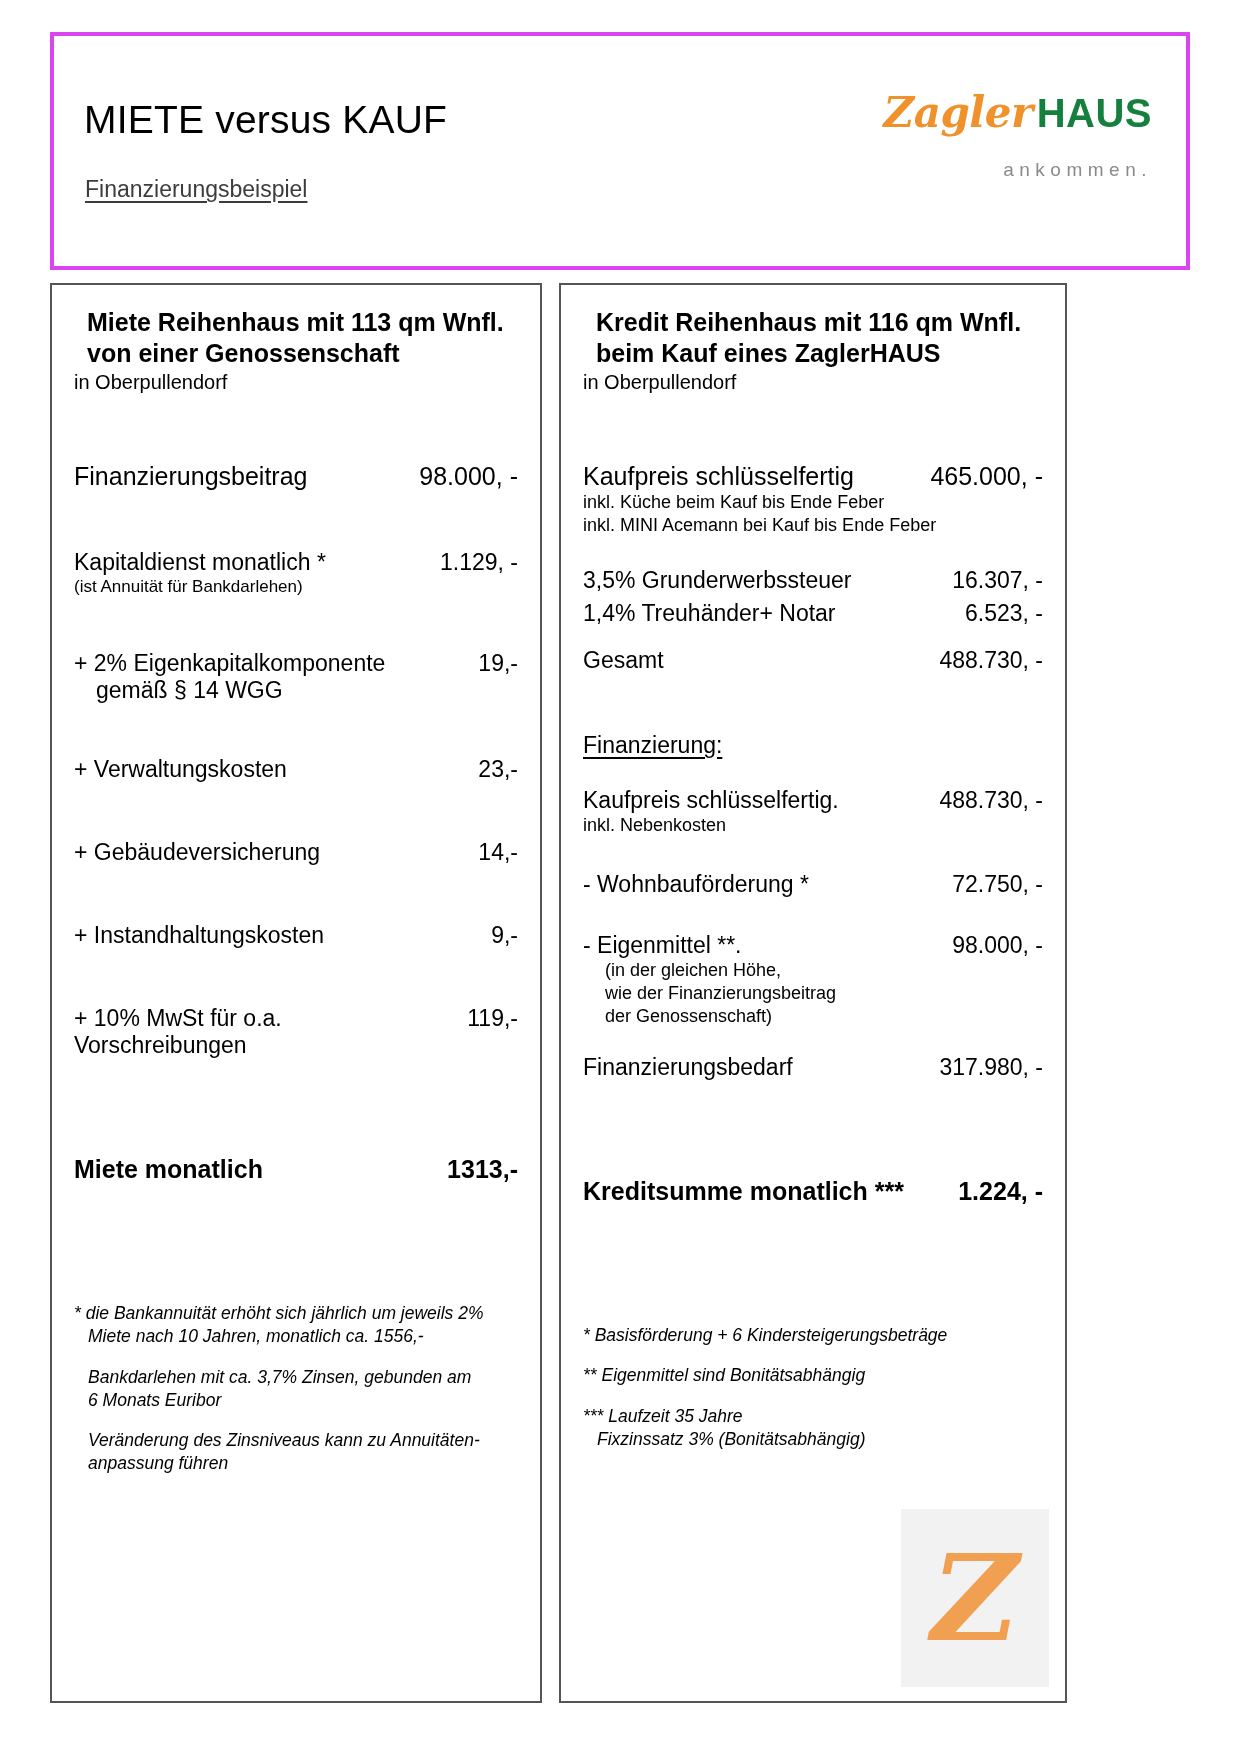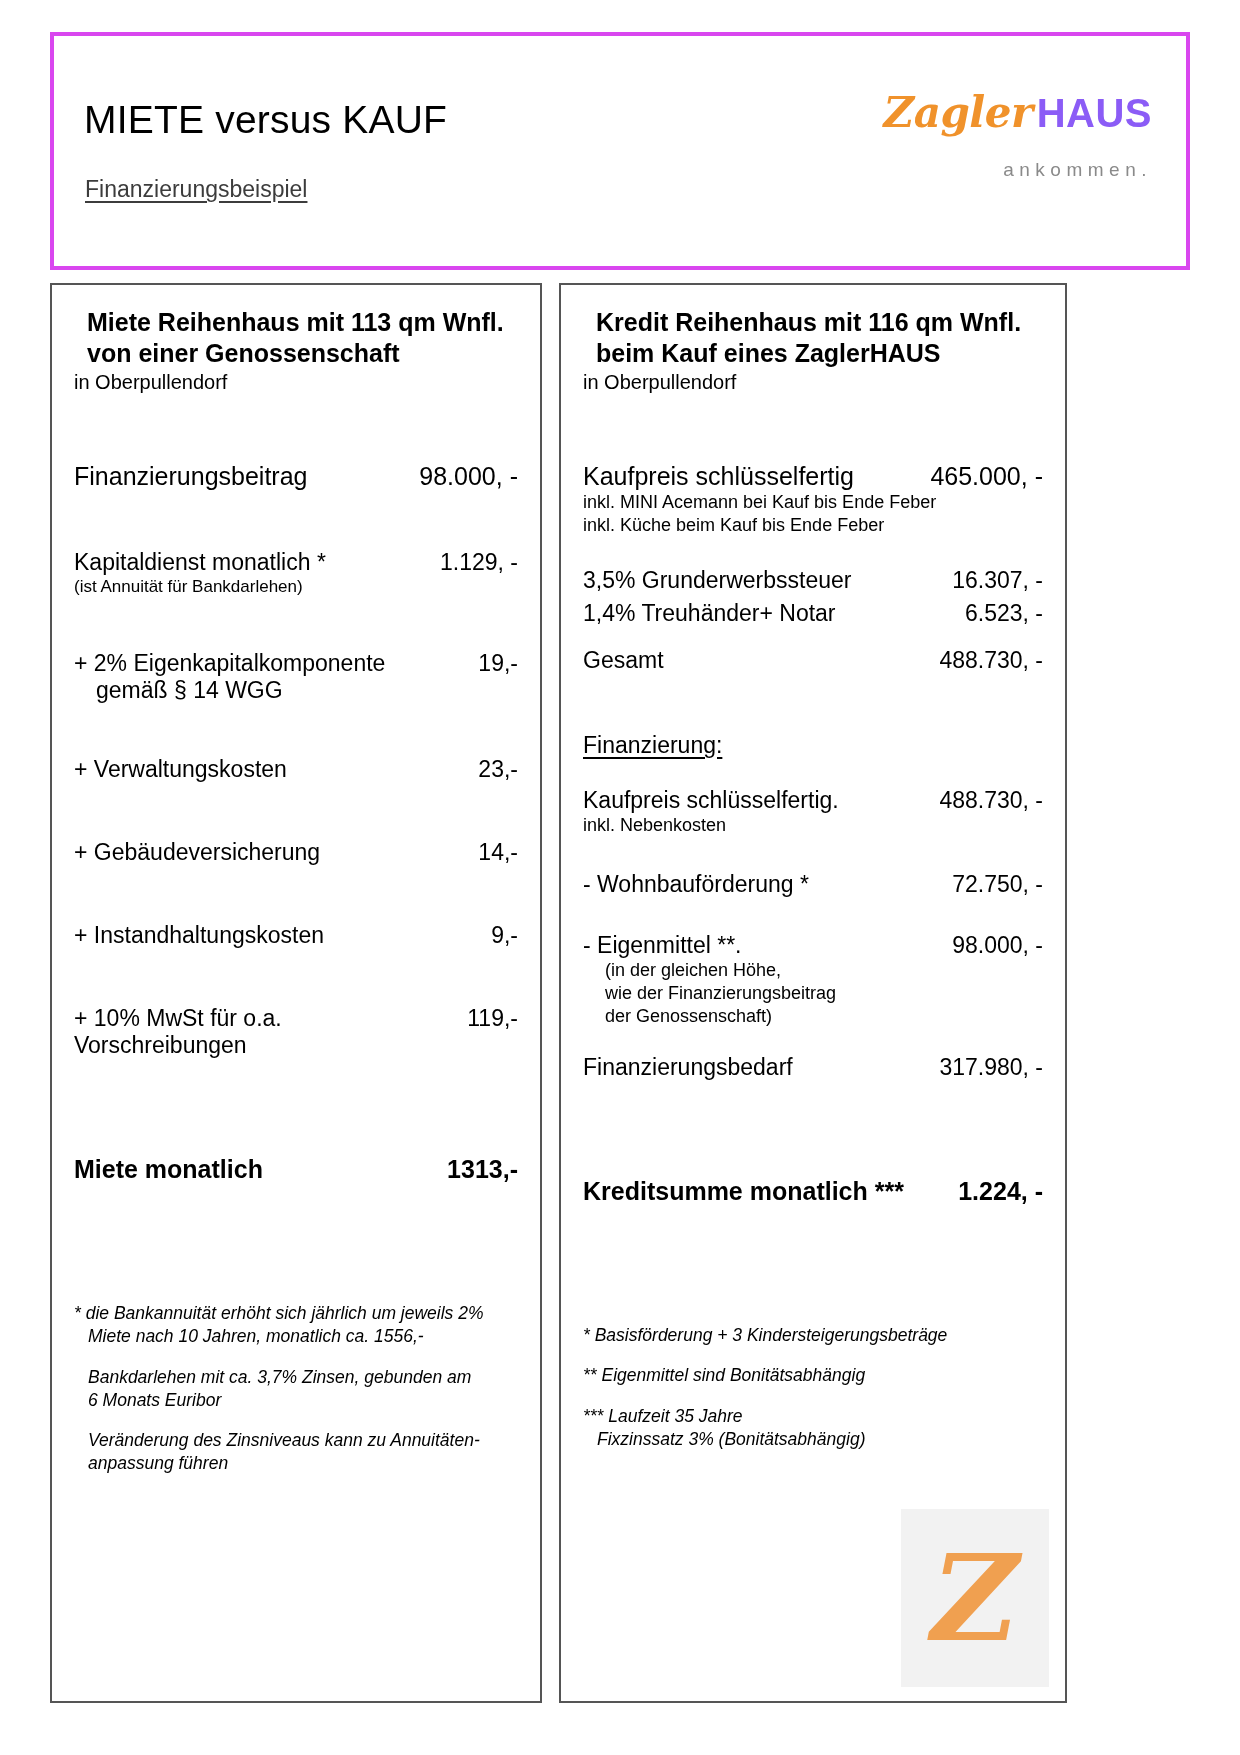--- a/index.html
+++ b/index.html
@@ -60,21 +60,21 @@
     font-style: italic;
     font-weight: 700;
     font-size: 42px;
     color: #f0922b;
     letter-spacing: -0.5px;
   }
   .logo-haus {
     font-family: "Liberation Sans", sans-serif;
     font-weight: 700;
     font-size: 40px;
-    color: #8b5cf6;
+    color: #15803d;
     letter-spacing: 0.5px;
     margin-left: 4px;
   }
   .logo-tag {
     margin-top: 26px;
     font-size: 19px;
     color: #8a8a8a;
     letter-spacing: 5.5px;
     white-space: nowrap;
   }
@@ -255,22 +255,22 @@
         <div>Kredit Reihenhaus mit 116 qm Wnfl.</div>
         <div>beim Kauf eines ZaglerHAUS</div>
       </div>
       <div class="panel-place">in Oberpullendorf</div>
 
       <div style="height:68px"></div>
       <div class="row big">
         <span class="lbl">Kaufpreis schlüsselfertig</span>
         <span class="val">465.000, -</span>
       </div>
+      <div class="sub2">inkl. Küche beim Kauf bis Ende Feber</div>
       <div class="sub2">inkl. MINI Acemann bei Kauf bis Ende Feber</div>
-      <div class="sub2">inkl. Küche beim Kauf bis Ende Feber</div>
 
       <div style="height:30px"></div>
       <div class="row">
         <span class="lbl">3,5% Grunderwerbssteuer</span>
         <span class="val">16.307, -</span>
       </div>
       <div style="height:6px"></div>
       <div class="row">
         <span class="lbl">1,4% Treuhänder+ Notar</span>
         <span class="val">6.523, -</span>
@@ -316,21 +316,21 @@
       </div>
 
       <div style="height:96px"></div>
       <div class="row total">
         <span class="lbl">Kreditsumme monatlich ***</span>
         <span class="val">1.224, -</span>
       </div>
 
       <div style="height:118px"></div>
       <div class="fn-block">
-        <div class="fn">* Basisförderung + 3 Kindersteigerungsbeträge</div>
+        <div class="fn">* Basisförderung + 6 Kindersteigerungsbeträge</div>
       </div>
       <div class="fn-block">
         <div class="fn">** Eigenmittel sind Bonitätsabhängig</div>
       </div>
       <div class="fn-block">
         <div class="fn">*** Laufzeit 35 Jahre</div>
         <div class="fn fn-ind">Fixzinssatz 3% (Bonitätsabhängig)</div>
       </div>
 
       <div class="watermark">

